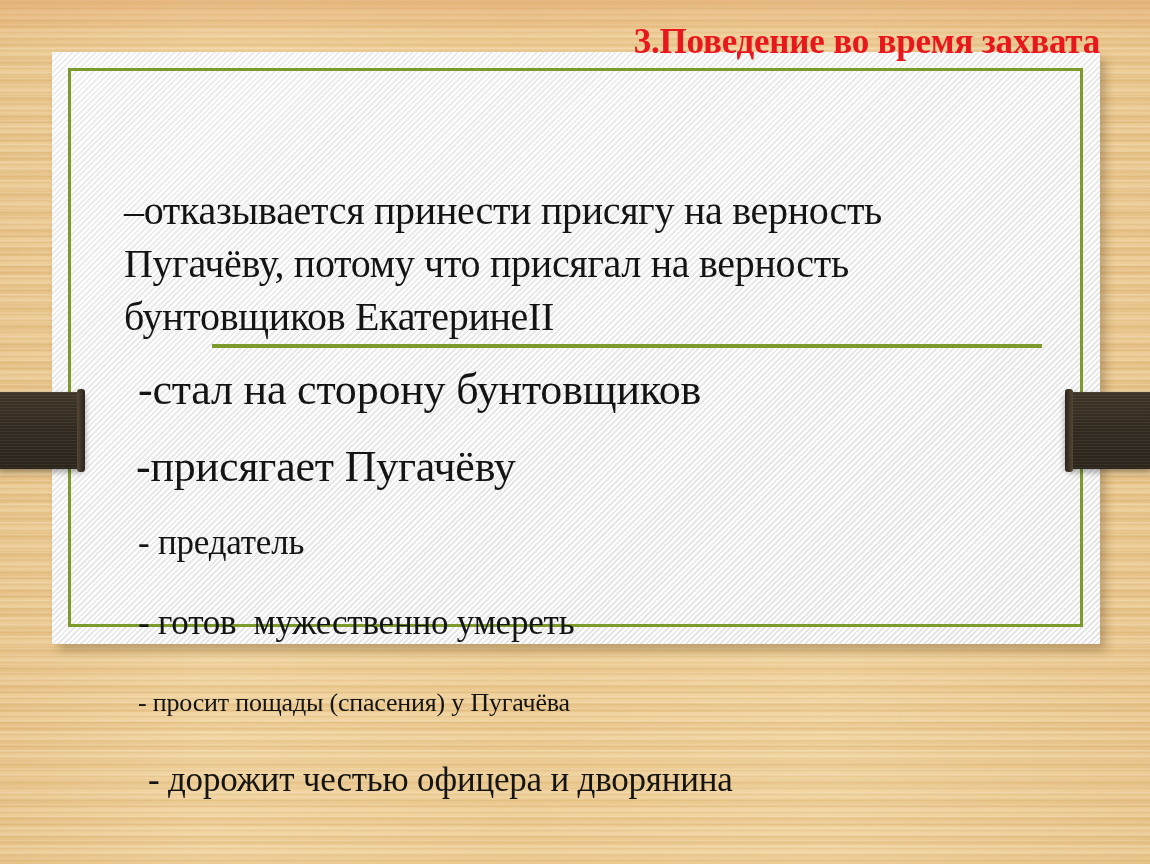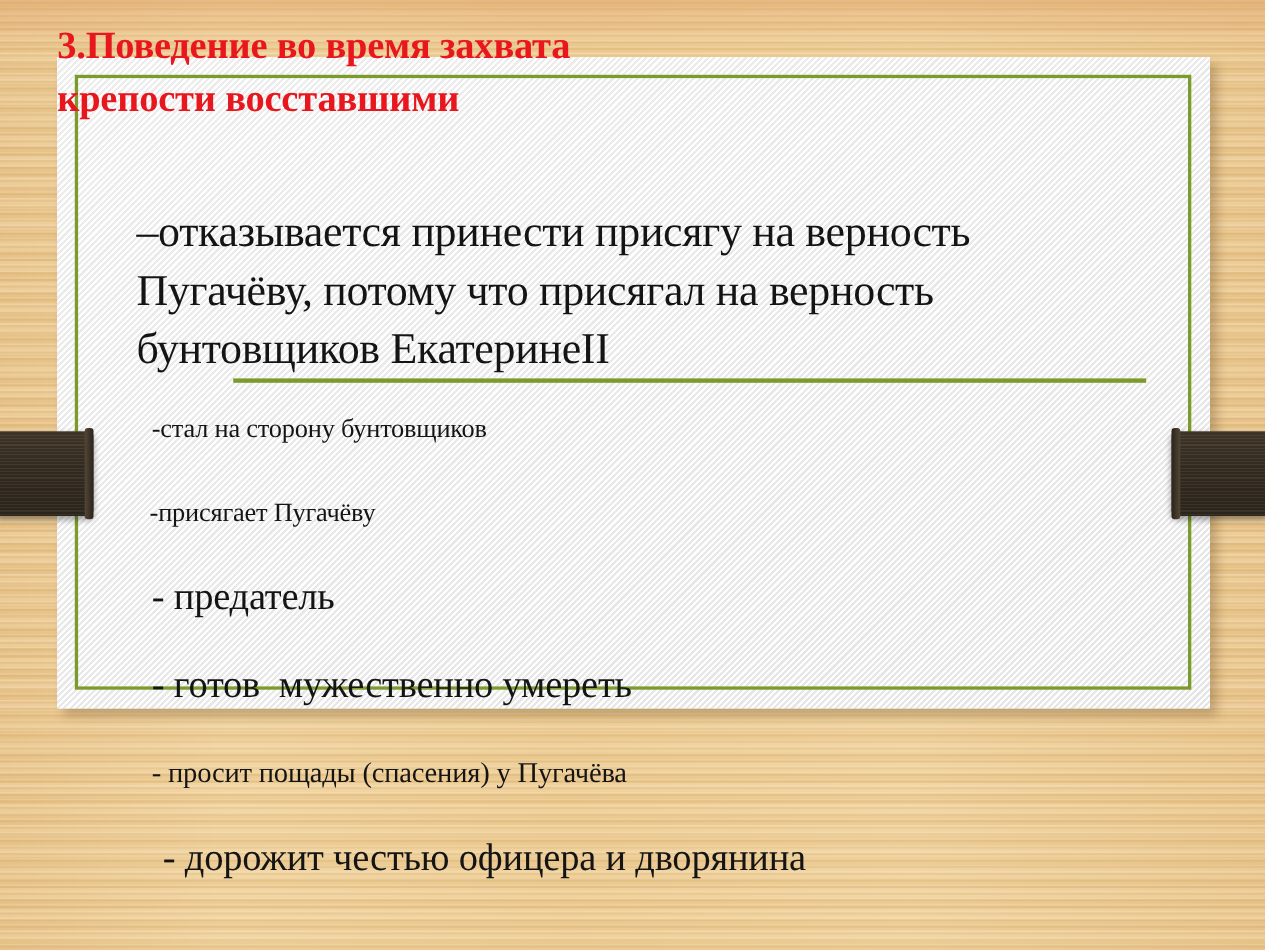--- a/index.html
+++ b/index.html
@@ -73,21 +73,21 @@
     box-sizing: border-box;
     pointer-events: none;
   }
 
   
   #title {
     position: absolute;
     left: 52px;
     top: 18px;
     width: 1048px;
-    text-align: left;
+    text-align: right;
     color: #e8161d;
     font-family: "Liberation Serif", "DejaVu Serif", serif;
     font-weight: bold;
     font-size: 35px;
     line-height: 48px;
     letter-spacing: -0.2px;
     z-index: 5;
   }
   #title .tline { display: block; }
 
@@ -118,21 +118,21 @@
   }
 
   #bullets {
     position: absolute;
     left: 72px;
     top: 316px;
     width: 1010px;
     color: #111111;
   }
   .bullet {
-    font-size: 24px;
+    font-size: 44px;
     line-height: 44px;
     letter-spacing: -0.2px;
     white-space: pre;
     color: #141414;
   }
   .b0 { padding-left: 14px; margin-bottom: 33px; }
   .b1 { padding-left: 12px; margin-bottom: 32px; }
   .b2 { padding-left: 14px; font-size: 35px; margin-bottom: 36px; }
   .b3 { padding-left: 14px; font-size: 35px; margin-bottom: 36px; }
   .b4 { padding-left: 14px; font-size: 26px; margin-bottom: 33px; }
@@ -190,21 +190,20 @@
       <div class="bullet b1">-присягает Пугачёву</div>
       <div class="bullet b3">- предатель</div>
       <div class="bullet b2">- готов  мужественно умереть</div>
       <div class="bullet b4">- просит пощады (спасения) у Пугачёва</div>
       <div class="bullet b5">- дорожит честью офицера и дворянина</div>
     </div>
   </div>
 
   <div id="title">
     <span class="tline">3.Поведение во время захвата</span>
-    <span class="tline">крепости восставшими</span>
   </div>
 
   <div class="ribbon" id="ribbon-left">
     <div class="ribbon-cap"></div>
   </div>
   <div class="ribbon" id="ribbon-right">
     <div class="ribbon-cap"></div>
   </div>
 
 </div>

